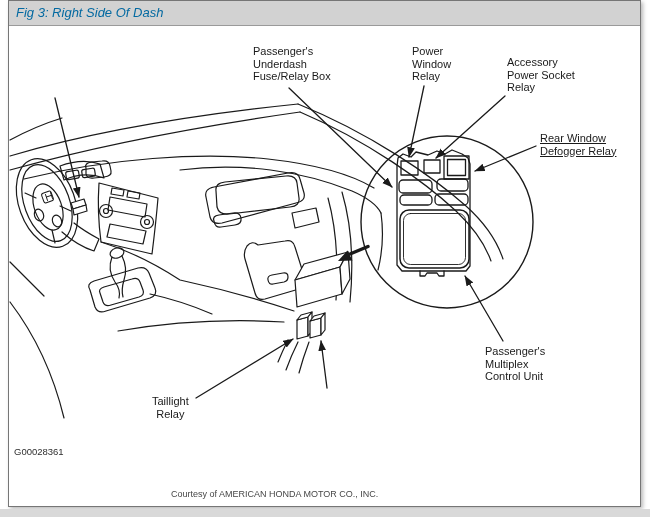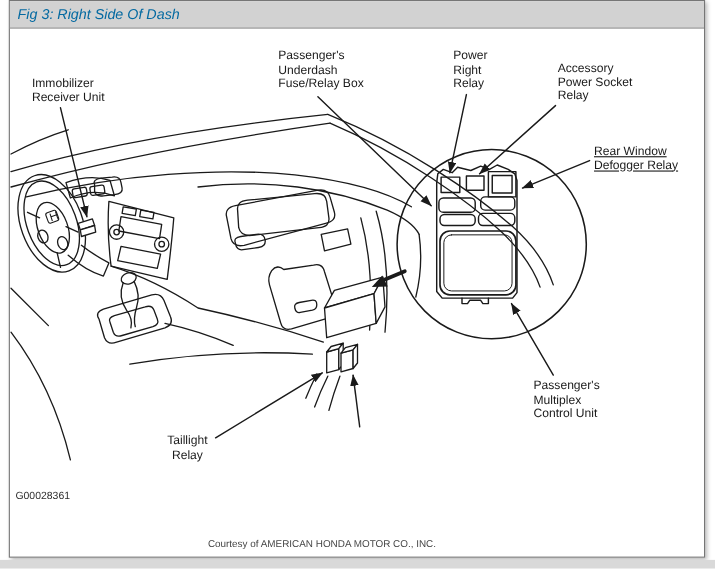--- a/index.html
+++ b/index.html
@@ -14,21 +14,21 @@
               background:#d2d2d2; border-bottom:1px solid #9a9a9a;
               color:#0369a1; font-size:13px; line-height:24px; padding-left:7px;font-style:italic; }
   .bottom-strip { position:absolute; left:0; top:509px; width:650px; height:8px;
                   background:#d9d9d9; }
 
   svg.art { position:absolute; left:0; top:0; width:650px; height:517px; }
 
   .label { position:absolute; font-size:11px; line-height:12.5px; color:#1a1a1a;
            white-space:pre-line; }
   .figcode { position:absolute; left:14px; top:446px; font-size:9.5px; color:#2e2e2e;text-align:center; }
-  .credit { position:absolute; left:189px; top:489px; font-size:9px; color:#474747;text-align:right; }
+  .credit { position:absolute; left:171px; top:489px; font-size:9px; color:#474747;text-align:right; }
 </style>
 </head>
 <body>
 
 <div id="stage">
 
   <div class="frame">
     <div class="titlebar">
       <span>Fig 3: Right Side Of Dash</span>
     </div>
@@ -165,27 +165,25 @@
       <line x1="289" y1="88" x2="392" y2="187" marker-end="url(#ah)"></line>
       <line x1="424" y1="86" x2="409" y2="157" marker-end="url(#ah)"></line>
       <line x1="505" y1="96" x2="436" y2="158" marker-end="url(#ah)"></line>
       <line x1="536" y1="146" x2="475" y2="171" marker-end="url(#ah)"></line>
       <line x1="503" y1="341" x2="465" y2="276" marker-end="url(#ah)"></line>
       <line x1="196" y1="398" x2="293" y2="339" marker-end="url(#ah)"></line>
       <line x1="327" y1="388" x2="321" y2="341" marker-end="url(#ah)"></line>
     </g>
   </svg>
 
-  <div class="label" style="left:29px; top:70px;">Immobilizer
-Receiver Unit</div>
   <div class="label" style="left:253px; top:45px;">Passenger's
 Underdash
 Fuse/Relay Box</div>
   <div class="label" style="left:412px; top:45px;">Power
-Right
+Window
 Relay</div>
   <div class="label" style="left:507px; top:56px;">Accessory
 Power Socket
 Relay</div>
   <div class="label" style="left:540px; top:132px;text-decoration:underline;">Rear Window
 Defogger Relay</div>
   <div class="label" style="left:485px; top:345px;">Passenger's
 Multiplex
 Control Unit</div>
   <div class="label" style="left:152px; top:395px;text-align:center;">Taillight

